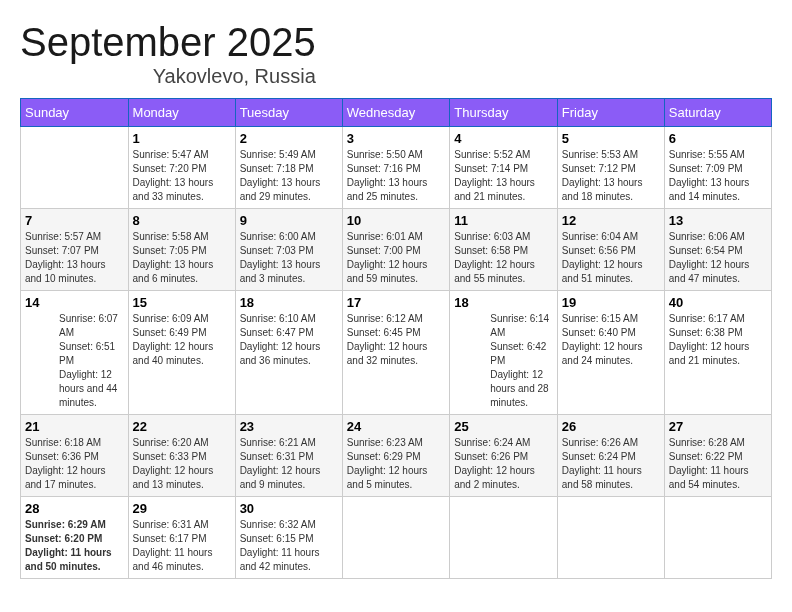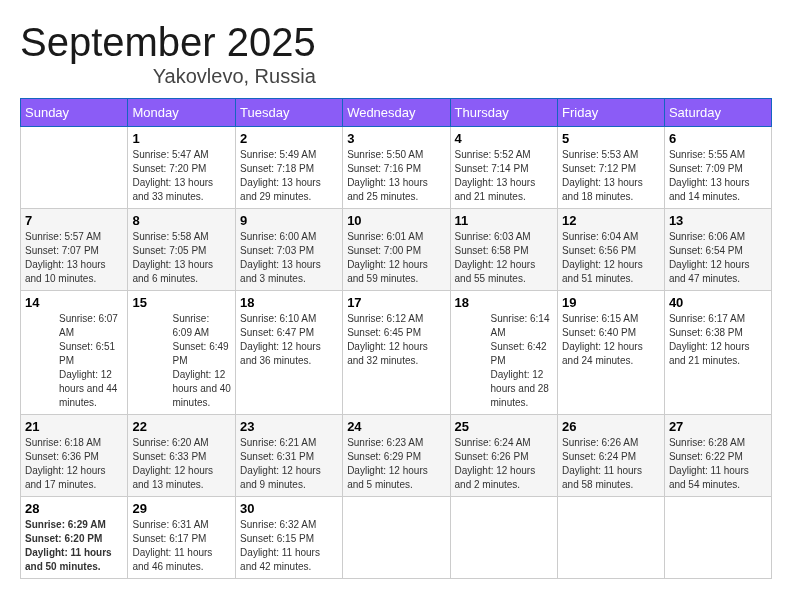--- a/index.html
+++ b/index.html
@@ -186,21 +186,21 @@
       </tr>
       <tr>
         <td>
           <div class="day-number">14</div>
           <div class="day-info" style="white-space: pre-line; margin-left: 34px;">Sunrise: 6:07 AM
 Sunset: 6:51 PM
 Daylight: 12 hours and 44 minutes.</div>
         </td>
         <td>
           <div class="day-number">15</div>
-          <div class="day-info" style="white-space: pre-line; margin-left: 40px;">Sunrise: 6:09 AM
+          <div class="day-info" style="white-space: pre-line;">Sunrise: 6:09 AM
 Sunset: 6:49 PM
 Daylight: 12 hours and 40 minutes.</div>
         </td>
         <td>
           <div class="day-number">18</div>
           <div class="day-info" style="white-space: pre-line;">Sunrise: 6:10 AM
 Sunset: 6:47 PM
 Daylight: 12 hours and 36 minutes.</div>
         </td>
         <td>

